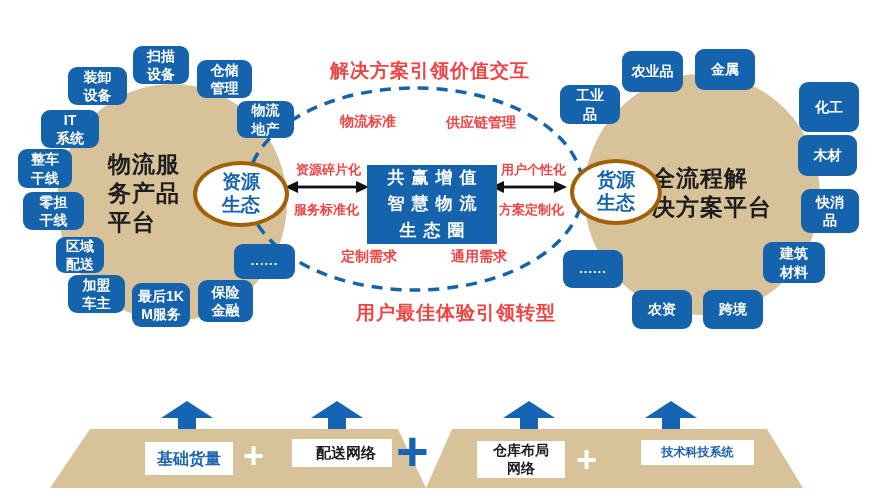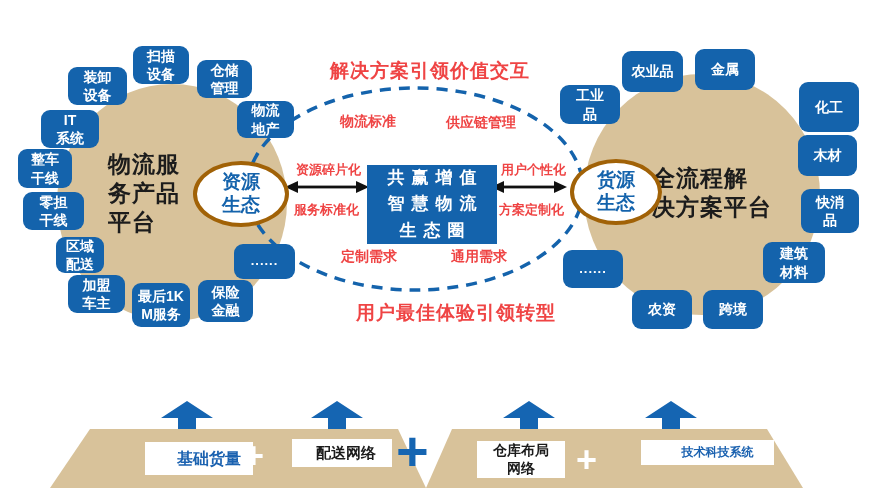--- a/index.html
+++ b/index.html
@@ -32,21 +32,21 @@
   }
   .lbl{position:absolute;z-index:5;color:#ef4444;white-space:nowrap;}
   .lbl.cap{font-size:19px;font-weight:600;letter-spacing:1px;}
   .lbl.inner{font-size:14px;font-weight:600;}
   .lbl.arrow{font-size:13px;font-weight:700;}
   .fblock{
     position:absolute;z-index:5;background:#fff;
     display:flex;align-items:center;justify-content:center;text-align:center;
     line-height:1.25;white-space:pre-line;font-weight:700;
   }
-  .fblock.blue{color:#1b62b0;padding-left:20px;}
+  .fblock.blue{color:#1b62b0;}
   .fblock.black{color:#1b1b1b;}
   .plus{position:absolute;z-index:6;font-weight:700;line-height:1;}
   .plus.white{color:#fff;font-size:36px;}
   .plus.big{color:#1565b2;font-size:56px;}
 </style>
 </head>
 <body>
 
 <div id="stage">
 

